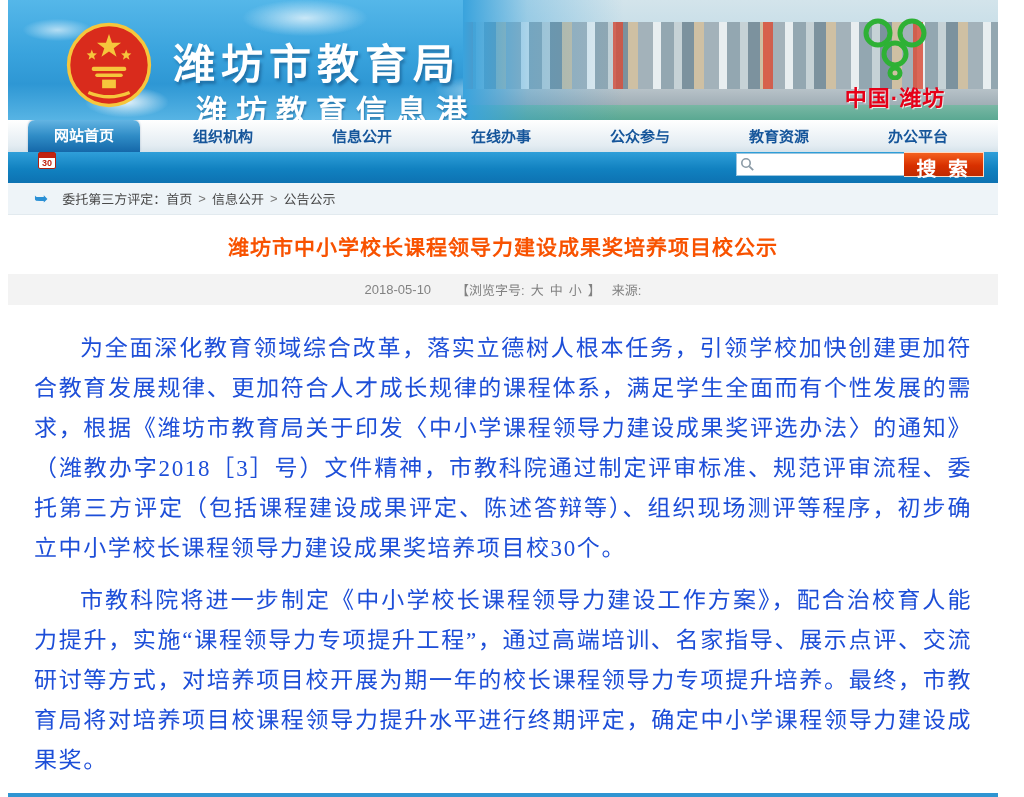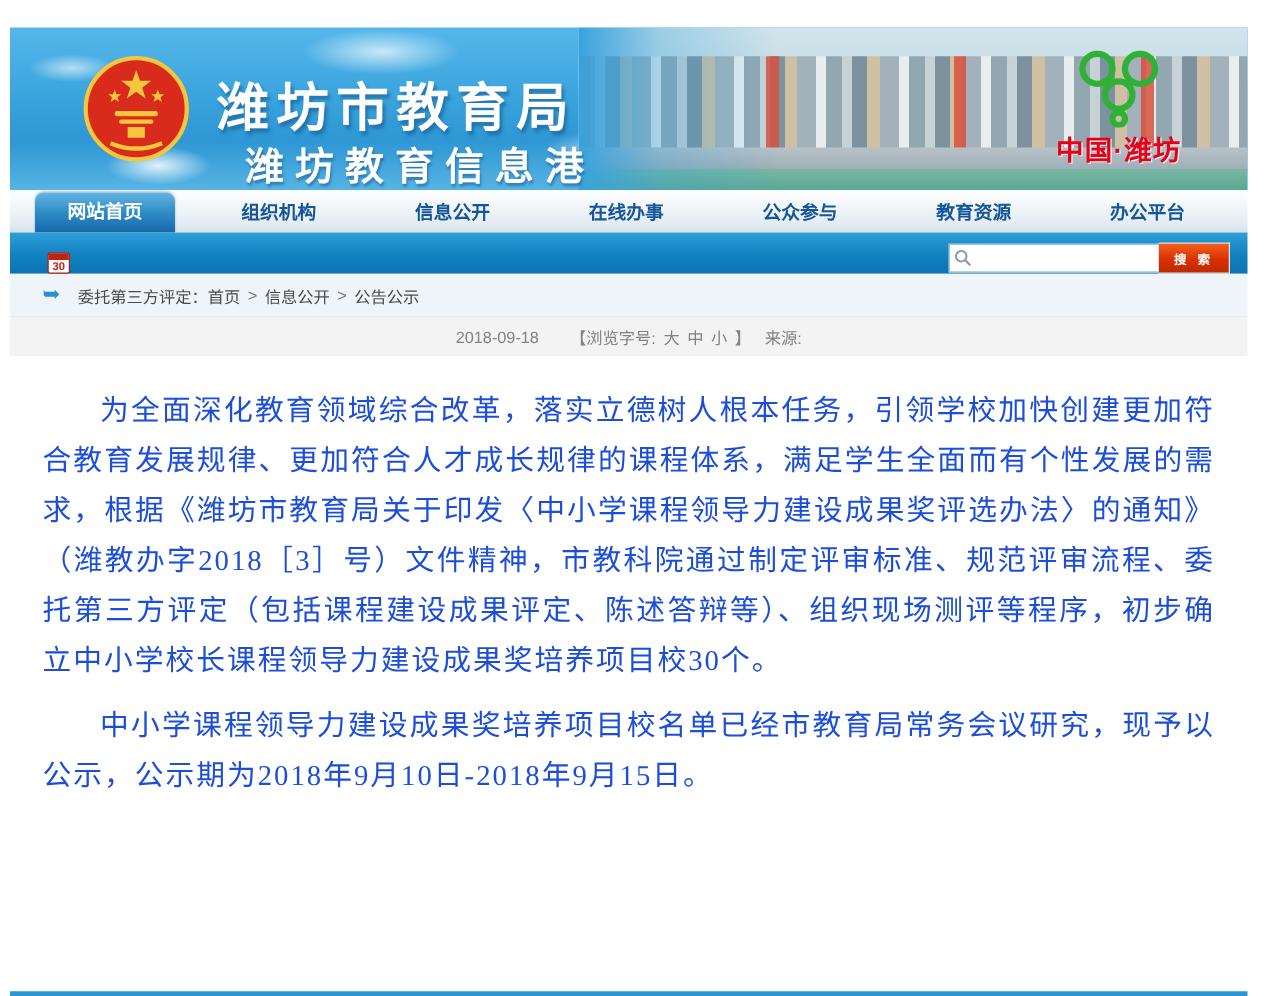--- a/index.html
+++ b/index.html
@@ -1,18 +1,18 @@
 <!DOCTYPE html>
 <html lang="zh-CN"><head>
 <meta charset="utf-8">
 <style>
   * { margin:0; padding:0; box-sizing:border-box; }
   html,body { width:1024px; height:797px; overflow:hidden; background:#fff;
     font-family:"Liberation Sans","DejaVu Sans",sans-serif; }
-  .page { width:990px; margin:0 0 0 8px; padding-top:22px; display:flex; flex-direction:column; height:797px; }
+  .page { width:990px; margin:0 0 0 8px; padding-top:0; display:flex; flex-direction:column; height:797px; }
 
   
   .banner { position:relative; height:130px; overflow:hidden;
     background:linear-gradient(180deg,#55b7e9 0%,#39a3dd 45%,#2e97d4 70%,#57b4e4 100%); }
   .clouds { position:absolute; inset:0;
     background:
       radial-gradient(60px 22px at 12% 85%, rgba(255,255,255,.85), rgba(255,255,255,0) 70%),
       radial-gradient(90px 26px at 30% 15%, rgba(255,255,255,.7), rgba(255,255,255,0) 70%),
       radial-gradient(70px 20px at 48% 75%, rgba(255,255,255,.55), rgba(255,255,255,0) 70%),
       radial-gradient(50px 16px at 5% 25%, rgba(255,255,255,.6), rgba(255,255,255,0) 70%); }
@@ -41,32 +41,32 @@
 
   
   .nav { height:34px; background:linear-gradient(#ffffff,#e3ecf2 80%,#d5e2ea); display:flex; align-items:flex-end; padding-left:20px;gap:27px; }
   .nav-item { height:30px; line-height:30px; padding:0 26px; font-size:15px; font-weight:bold;
     color:#15559a; cursor:pointer; white-space:nowrap; }
   .nav-item.active { background:linear-gradient(#63b4e2,#2f8cc6 50%,#1568a9); color:#fff;
     border-radius:7px 7px 0 0; height:32px; line-height:32px; box-shadow:0 -1px 2px rgba(0,60,110,.3); }
 
   
   .datebar { height:33px; background:linear-gradient(#2f9fd9,#1181c0 55%,#0d72b2); display:flex;
-    align-items:flex-end; padding:0 14px 0 30px; color:#fff; font-size:14px; }
+    align-items:flex-start; padding:0 14px 0 30px; color:#fff; font-size:14px; }
   .cal-icon { width:18px; height:17px; background:#fff; border:1px solid #b02010; border-radius:2px;
     margin-right:16px; position:relative; font-size:9px; font-weight:bold; color:#c22210;
     text-align:center; line-height:20px; }
   .cal-icon::before { content:""; position:absolute; left:0; right:0; top:0; height:5px; background:#c22210; }
   .date-text { letter-spacing:1px; }
   .search { margin-left:auto; display:flex; align-items:center; }
   .search-box { position:relative; }
   .search-input { width:168px; height:23px; border:1px solid #9cc6df; border-right:none; background:#fff;
     padding:0 4px 0 24px; font-size:12px; outline:none; }
   .mag { position:absolute; left:4px; top:4px; }
-  .search-btn { height:25px; padding:0 12px; font-size:10px; color:#fff; letter-spacing:3px;
+  .search-btn { height:25px; padding:0 12px; font-size:20px; color:#fff; letter-spacing:3px;
     background:linear-gradient(#f4601e,#d83000 55%,#bf2a00); border:1px solid #ffd9c2;
     border-left:none; cursor:pointer; font-weight:bold; }
 
   
   .crumb { height:35px; background:#eef4f8; border-bottom:1px solid #e2eaef; display:flex;
     align-items:center; padding-left:26px; font-size:13px; color:#4a4a4a; }
   .crumb-arrow { color:#2a90d5; font-size:17px; margin-right:14px; }
   .crumb a, .crumb-link { color:#4a4a4a; text-decoration:none; cursor:pointer; }
   .crumb-sep { margin:0 6px; color:#777; }
 
@@ -155,29 +155,30 @@
     <span class="crumb-arrow">➥</span>
     <span>委托第三方评定：</span>
     <span class="crumb-link">首页</span>
     <span class="crumb-sep">&gt;</span>
     <span class="crumb-link">信息公开</span>
     <span class="crumb-sep">&gt;</span>
     <span class="crumb-link">公告公示</span>
   </div>
 
   <div class="article">
+    <h1 class="article-title">潍坊市中小学校长课程领导力建设成果奖培养项目校公示</h1>
     <div class="meta">
-      <span class="m-date">2018-09-18</span>
+      <span class="m-date">2018-05-10</span>
       <span>【浏览字号:</span>
       <span class="sz">大</span>
       <span class="sz">中</span>
       <span class="sz">小</span>
       <span>】</span>
       <span class="m-src">来源:</span>
     </div>
     <div class="body-text">
       <p>为全面深化教育领域综合改革，落实立德树人根本任务，引领学校加快创建更加符合教育发展规律、更加符合人才成长规律的课程体系，满足学生全面而有个性发展的需求，根据《潍坊市教育局关于印发〈中小学课程领导力建设成果奖评选办法〉的通知》（潍教办字2018［3］号）文件精神，市教科院通过制定评审标准、规范评审流程、委托第三方评定（包括课程建设成果评定、陈述答辩等）、组织现场测评等程序，初步确立中小学校长课程领导力建设成果奖培养项目校30个。</p>
-      <p>中小学课程领导力建设成果奖培养项目校名单已经市教育局常务会议研究，现予以公示，公示期为2018年9月10日-2018年9月15日。</p>
+      <p>市教科院将进一步制定《中小学校长课程领导力建设工作方案》，配合治校育人能力提升，实施“课程领导力专项提升工程”，通过高端培训、名家指导、展示点评、交流研讨等方式，对培养项目校开展为期一年的校长课程领导力专项提升培养。最终，市教育局将对培养项目校课程领导力提升水平进行终期评定，确定中小学课程领导力建设成果奖。</p>
     </div>
   </div>
 
   <div class="footer-line"></div>
 </div>
 
 </body></html>

